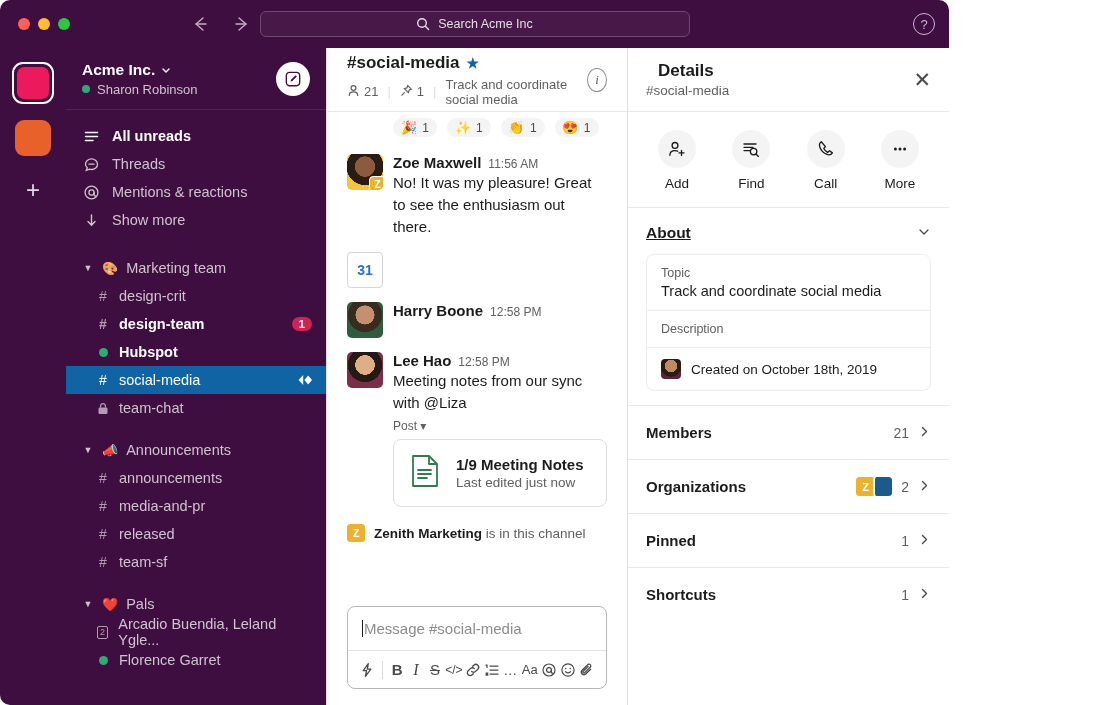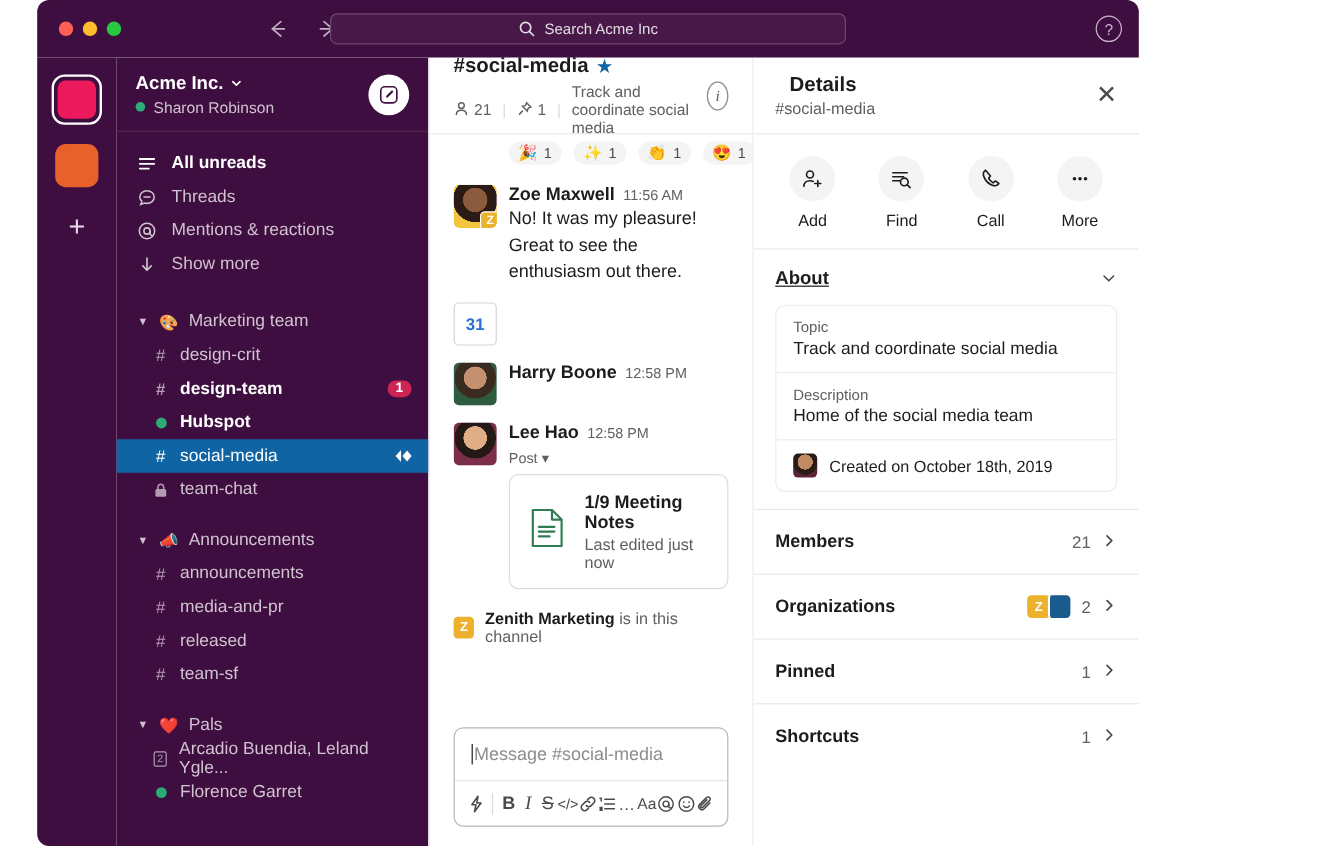--- a/index.html
+++ b/index.html
@@ -6,21 +6,21 @@
   html, body {
     width: 1113px; height: 705px;
     background: #ffffff;
     font-family: "Liberation Sans", sans-serif;
     overflow: hidden;
   }
   .app {
     position: relative;
     width: 949px; height: 705px;
     background: #ffffff;
-    display: flex; flex-direction: column; padding-left: 31px;
+    display: flex; flex-direction: column;
   }
 
   
   .titlebar {
     height: 48px; flex: 0 0 48px;
     background: #3F0E40;
     display: flex; align-items: center;
     position: relative;
     border-top-left-radius: 10px;
     border-top-right-radius: 10px;
@@ -588,20 +588,21 @@
 
         <div class="msg">
           <div class="avatar">
             <span class="face" id="av-lee" style="background: radial-gradient(circle at 50% 36%, rgb(224, 174, 134) 0px, rgb(224, 174, 134) 33%, rgb(36, 25, 20) 34%, rgb(36, 25, 20) 58%, rgb(124, 45, 74) 59%, rgb(124, 45, 74) 100%);"></span>
           </div>
           <div class="mbody">
             <div class="mhead">
               <span class="mname">Lee Hao</span>
               <span class="mtime">12:58 PM</span>
             </div>
+            <div class="mtext">Meeting notes from our sync with @Liza</div>
             <div class="posttag">
               <span>Post</span>
               <span>▾</span>
             </div>
             <div class="post-card">
               <span>
                 <svg width="30" height="34" viewBox="0 0 30 34" fill="none" stroke="#2E7D52" stroke-width="1.8">
                   <path d="M3 2h16l8 8v22H3z" stroke-linejoin="round"></path>
                   <path d="M19 2v8h8" stroke-linejoin="round"></path>
                   <path d="M8 16h13M8 20h13M8 24h9" stroke-linecap="round"></path>
@@ -736,21 +737,20 @@
             </svg>
           </span>
         </div>
         <div class="about-card">
           <div class="about-row">
             <div class="about-lbl">Topic</div>
             <div class="about-val">Track and coordinate social media</div>
           </div>
           <div class="about-row">
             <div class="about-lbl">Description</div>
-            <div class="about-val">Home of the social media team</div>
           </div>
           <div class="created-row">
             <span class="mini-av" id="av-created" style="background: radial-gradient(circle at 50% 35%, rgb(192, 138, 98) 0px, rgb(192, 138, 98) 38%, rgb(42, 27, 20) 39%, rgb(42, 27, 20) 64%, rgb(91, 35, 56) 65%, rgb(91, 35, 56) 100%);"></span>
             <span class="created-txt">Created on October 18th, 2019</span>
           </div>
         </div>
       </div>
 
       <div class="list-row">
         <span class="list-lbl">Members</span>

